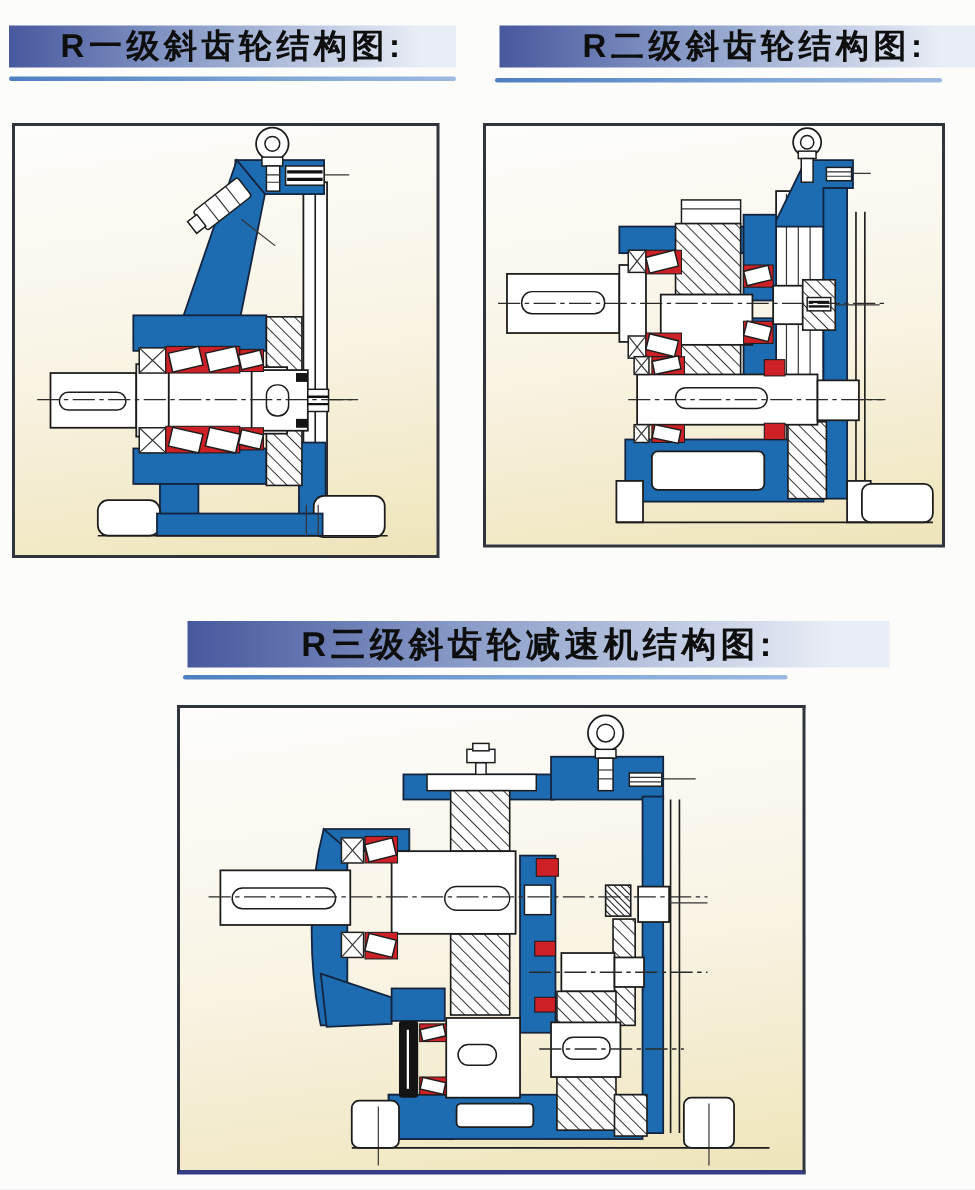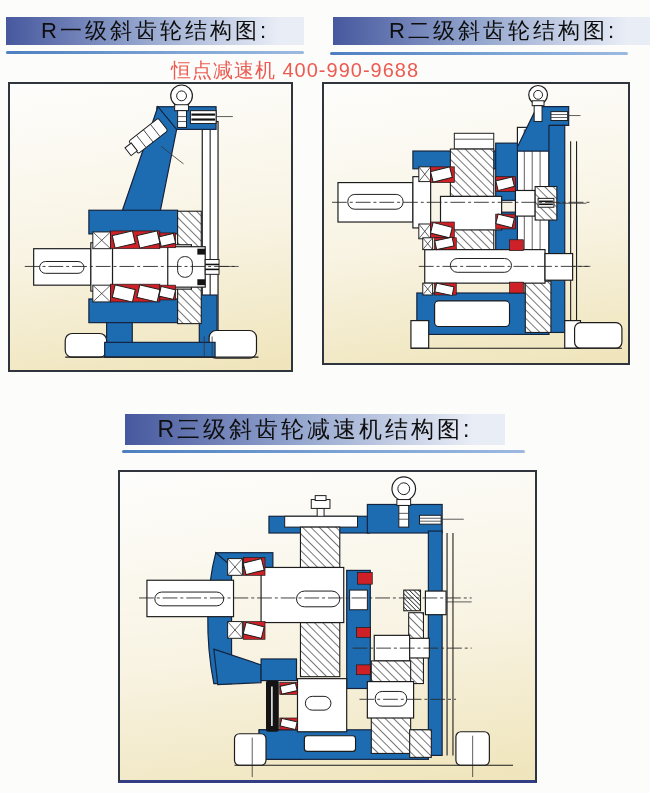--- a/index.html
+++ b/index.html
@@ -8,21 +8,21 @@
     background:var(--page-bg,#fcfcfb);
     font-family:"Liberation Sans","DejaVu Sans",sans-serif;
     overflow:hidden;
   }
   .hdr-bar{
     position:absolute;height:28px;
     background:linear-gradient(90deg,var(--bar-from,#47589e) 0%,var(--bar-mid,#93a5cd) 45%,var(--bar-to,#e9edf6) 92%);
     display:flex;align-items:center;justify-content:center;
   }
   .hdr-bar span{
-    font-size:22px;font-weight:normal;color:#0e0e0e;letter-spacing:3px;white-space:nowrap;
+    font-size:22px;font-weight:bold;color:#0e0e0e;letter-spacing:3px;white-space:nowrap;
   }
   .hdr-line{
     position:absolute;height:3px;
     background:linear-gradient(90deg,var(--underline-blue,#4d7fc1),#7fa6d6 60%,#9db9e0);
     border-radius:2px;
   }
   .hotline{
     position:absolute;left:130px;top:57px;width:330px;text-align:center;
     color:var(--hotline-red,#ec5b51);font-size:20px;letter-spacing:1px;font-weight:500;white-space:nowrap;
   }
@@ -52,21 +52,20 @@
   <div class="hdr-bar" style="left:6px;top:17px;width:298px;">
     <span>R一级斜齿轮结构图:</span>
   </div>
   <div class="hdr-line" style="left:6px;top:51px;width:298px;"></div>
 
   <div class="hdr-bar" style="left:333px;top:17px;width:300px;padding-left:20px;">
     <span>R二级斜齿轮结构图:</span>
   </div>
   <div class="hdr-line" style="left:330px;top:52px;width:298px;"></div>
 
-  <div class="hotline">恒点减速机 400-990-9688</div>
 
   <div class="panel" id="panel-1" style="left:8px;top:82px;width:285px;height:290px;">
     <svg viewBox="0 0 285 290">
       <defs>
         <pattern id="h1" width="6" height="6" patternUnits="userSpaceOnUse" patternTransform="rotate(-45)">
           <rect width="6" height="6" fill="#ffffff"></rect>
           <line x1="0" y1="0" x2="0" y2="6" stroke="#2a2a2a" stroke-width="1.3"></line>
         </pattern>
       </defs>
 
@@ -296,21 +295,21 @@
             <rect x="113" y="204" width="18" height="9" class="wh2"></rect>
           </g>
         <rect x="188" y="158" width="14" height="11" class="red"></rect>
         <rect x="188" y="201" width="14" height="11" class="red"></rect>
       </g>
       <line x1="8" y1="120" x2="272" y2="120" class="cl"></line>
       <line x1="96" y1="185" x2="268" y2="185" class="cl"></line>
     </svg>
   </div>
 
-  <div class="hdr-bar" style="left:125px;top:414px;width:380px;height:31px;">
+  <div class="hdr-bar" style="left:125px;top:414px;width:468px;height:31px;">
     <span style="font-size:23px;">R三级斜齿轮减速机结构图:</span>
   </div>
   <div class="hdr-line" style="left:122px;top:450px;width:403px;"></div>
 
   <div class="panel" id="panel-3" style="left:118px;top:470px;width:419px;height:313px;">
     <svg viewBox="0 0 419 313">
       <defs>
         <pattern id="h3" width="6" height="6" patternUnits="userSpaceOnUse" patternTransform="rotate(-45)">
           <rect width="6" height="6" fill="#ffffff"></rect>
           <line x1="0" y1="0" x2="0" y2="6" stroke="#2a2a2a" stroke-width="1.3"></line>

